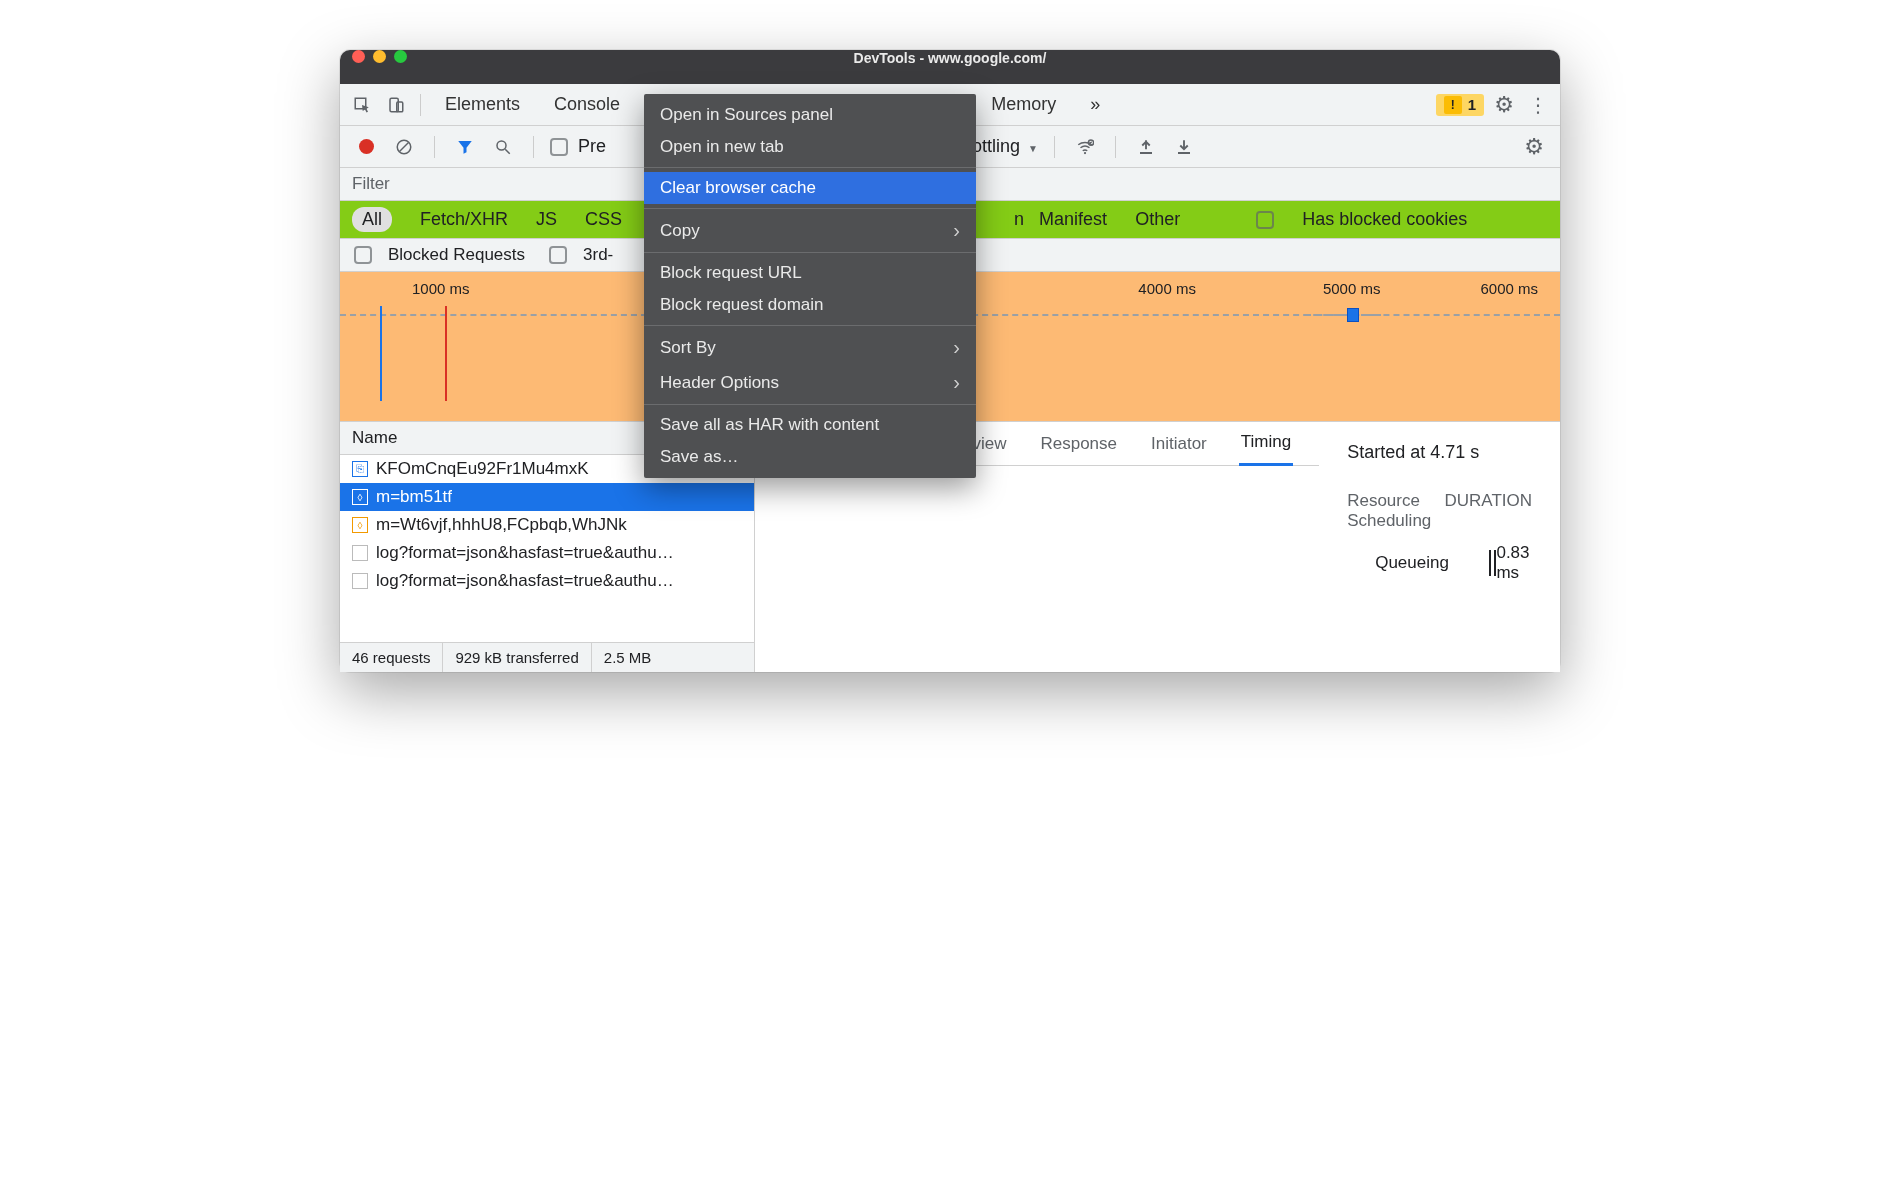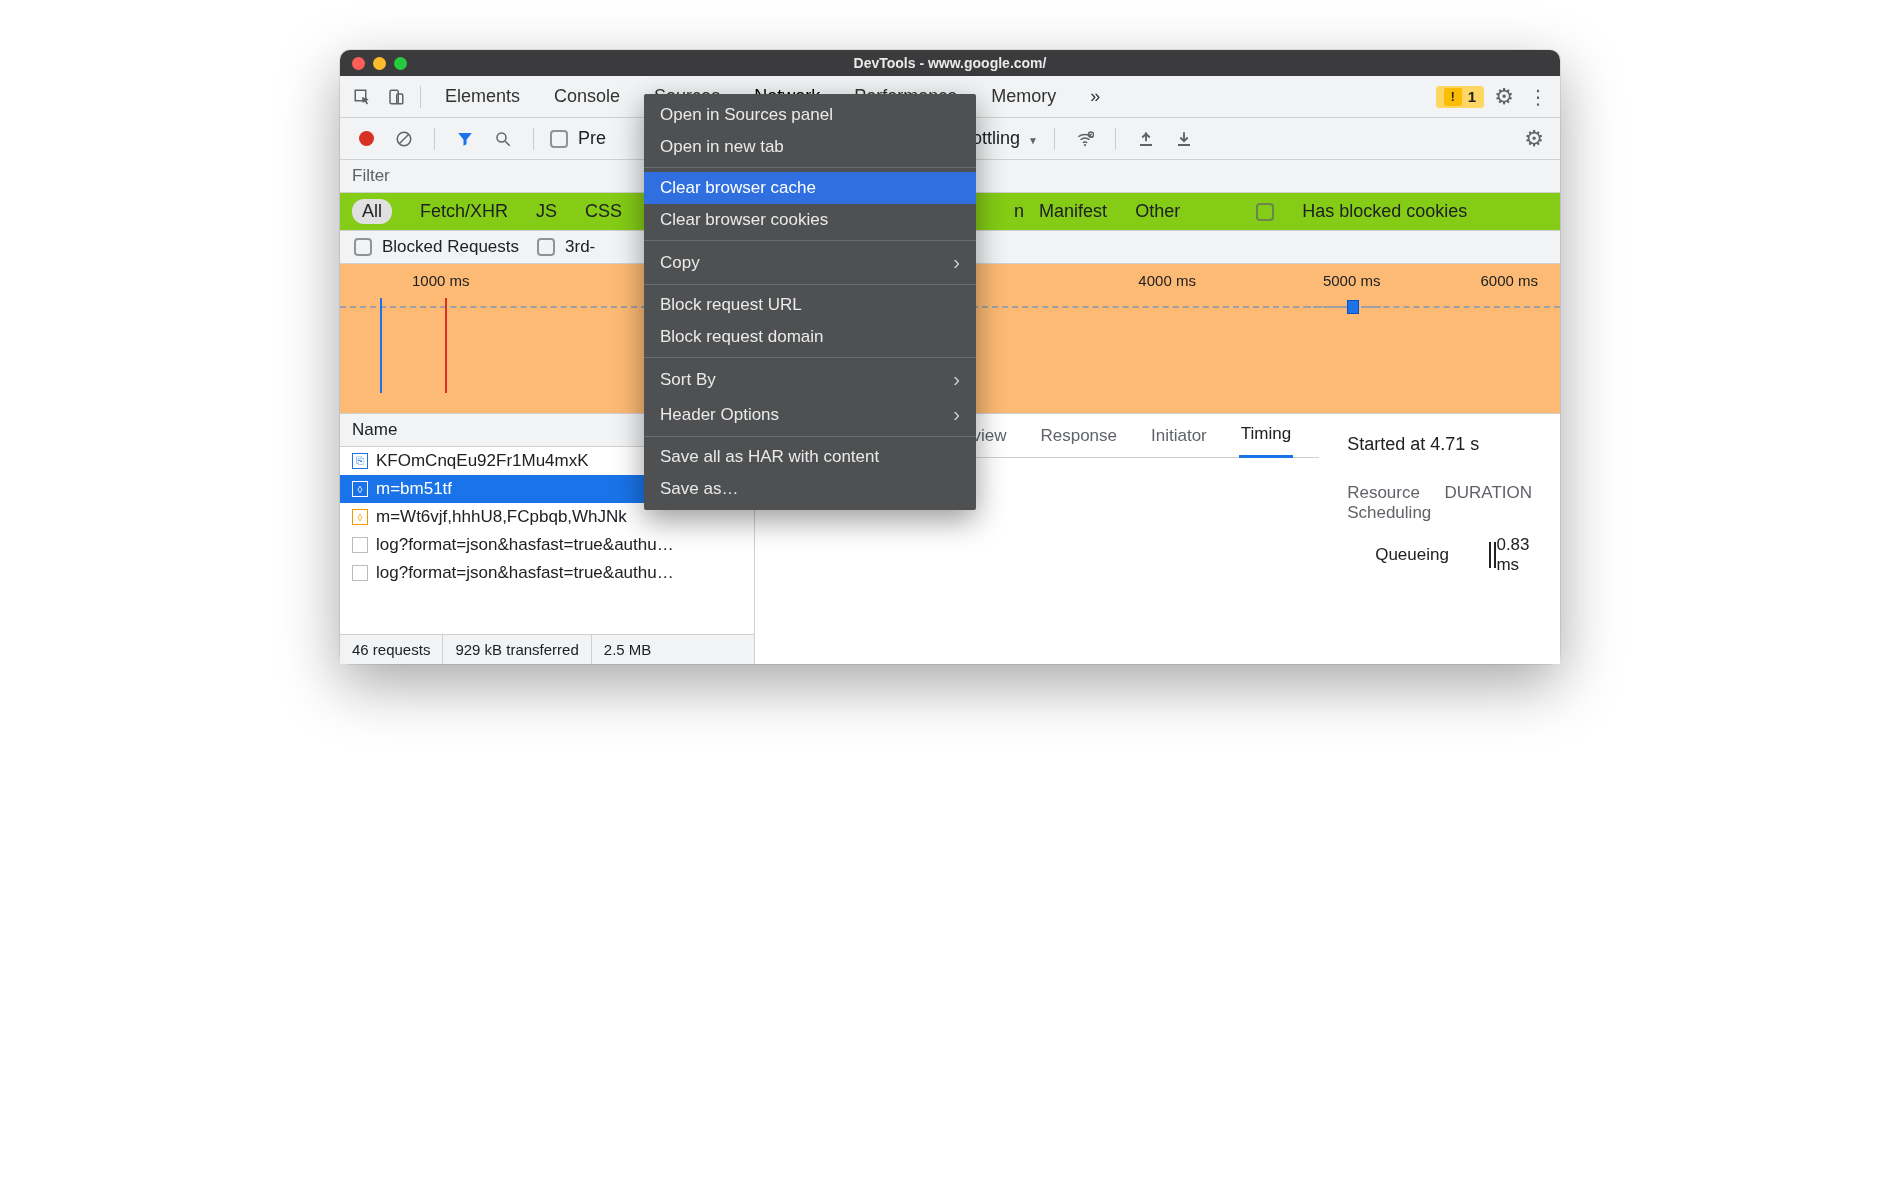--- a/index.html
+++ b/index.html
@@ -13,25 +13,25 @@
 .window {
   position: relative;
   width: 1220px;
   margin: 50px auto 0;
   border-radius: 10px;
   box-shadow: 0 20px 60px rgba(0,0,0,0.35), 0 0 0 1px rgba(0,0,0,0.08);
   background: #f1f3f4;
   overflow: visible;
 }
 .titlebar {
-  height: 26px;
+  height: 34px;
   background: #3b3b3e;
   color: #eaeaea;
   display: flex;
-  align-items: center;
+  align-items: flex-start;
   padding: 0 12px;
   border-radius: 10px 10px 0 0;
   position: relative;
 }
 .traffic { display: flex; gap: 8px; }
 .dot { width: 13px; height: 13px; border-radius: 50%; }
 .dot.red { background: #ff5f56; }
 .dot.yellow { background: #ffbd2e; }
 .dot.green { background: #27c93f; }
 .titlebar-title {
@@ -94,21 +94,21 @@
 }
 .filterrow .filter-label { font-size: 17px; color: #5f6368; }
 .filterrow2 {
   display: flex; align-items: center; gap: 28px;
   background: #84cc16; border-bottom: 1px solid #d0d0d0;
   padding: 6px 12px; font-size: 18px; color: #202124;
 }
 .pill { padding: 2px 10px; border-radius: 12px; }
 .pill.sel { background: #e0e0e0; }
 .filterrow3 {
-  display: flex; align-items: center; gap: 10px;
+  display: flex; align-items: center; gap: 16px;
   background: #f1f3f4; border-bottom: 1px solid #d0d0d0;
   padding: 6px 14px; font-size: 17px; color: #202124;
 }
 .timeline {
   background: #fdba74; border-bottom: 1px solid #d0d0d0;
   height: 150px; position: relative; overflow: hidden;
 }
 .timeline .ticks { display: flex; justify-content: space-between; padding: 8px 22px 0; font-size: 15px; color: #202124; }
 .timeline .rule { position: absolute; top: 42px; left: 0; right: 0; height: 1px; border-top: 2px dashed #9aa0a6; }
 .timeline .bar-v1 { position:absolute; top: 34px; bottom: 20px; left: 40px; width: 2px; background: #1a73e8; }
@@ -369,23 +369,20 @@
     <div class="mi">
         <span>Open in Sources panel</span>
       </div>
     <div class="mi">
         <span>Open in new tab</span>
       </div>
     <hr>
     <div class="mi hl">
         <span>Clear browser cache</span>
       </div>
-    <div class="mi">
-        <span>Clear browser cookies</span>
-      </div>
     <hr>
     <div class="mi arrow">
         <span>Copy</span>
       </div>
     <hr>
     <div class="mi">
         <span>Block request URL</span>
       </div>
     <div class="mi">
         <span>Block request domain</span>

